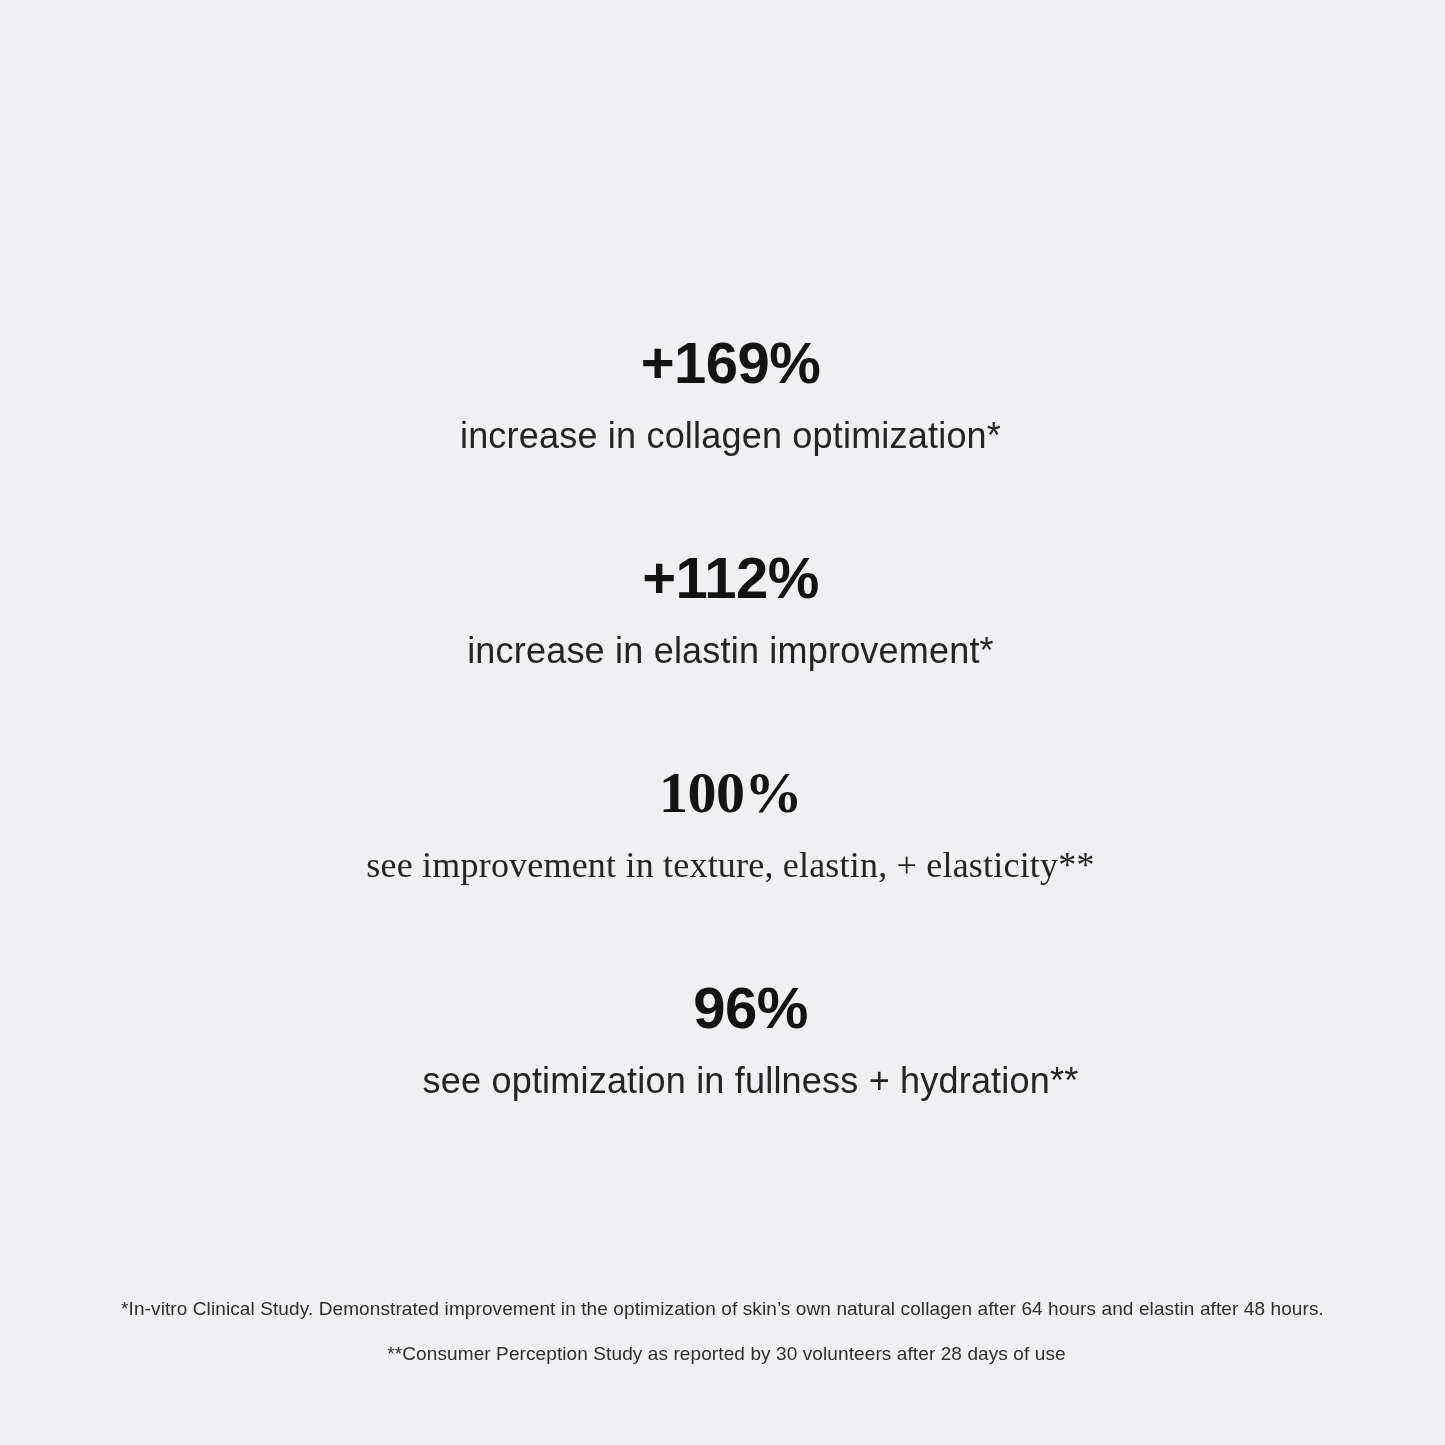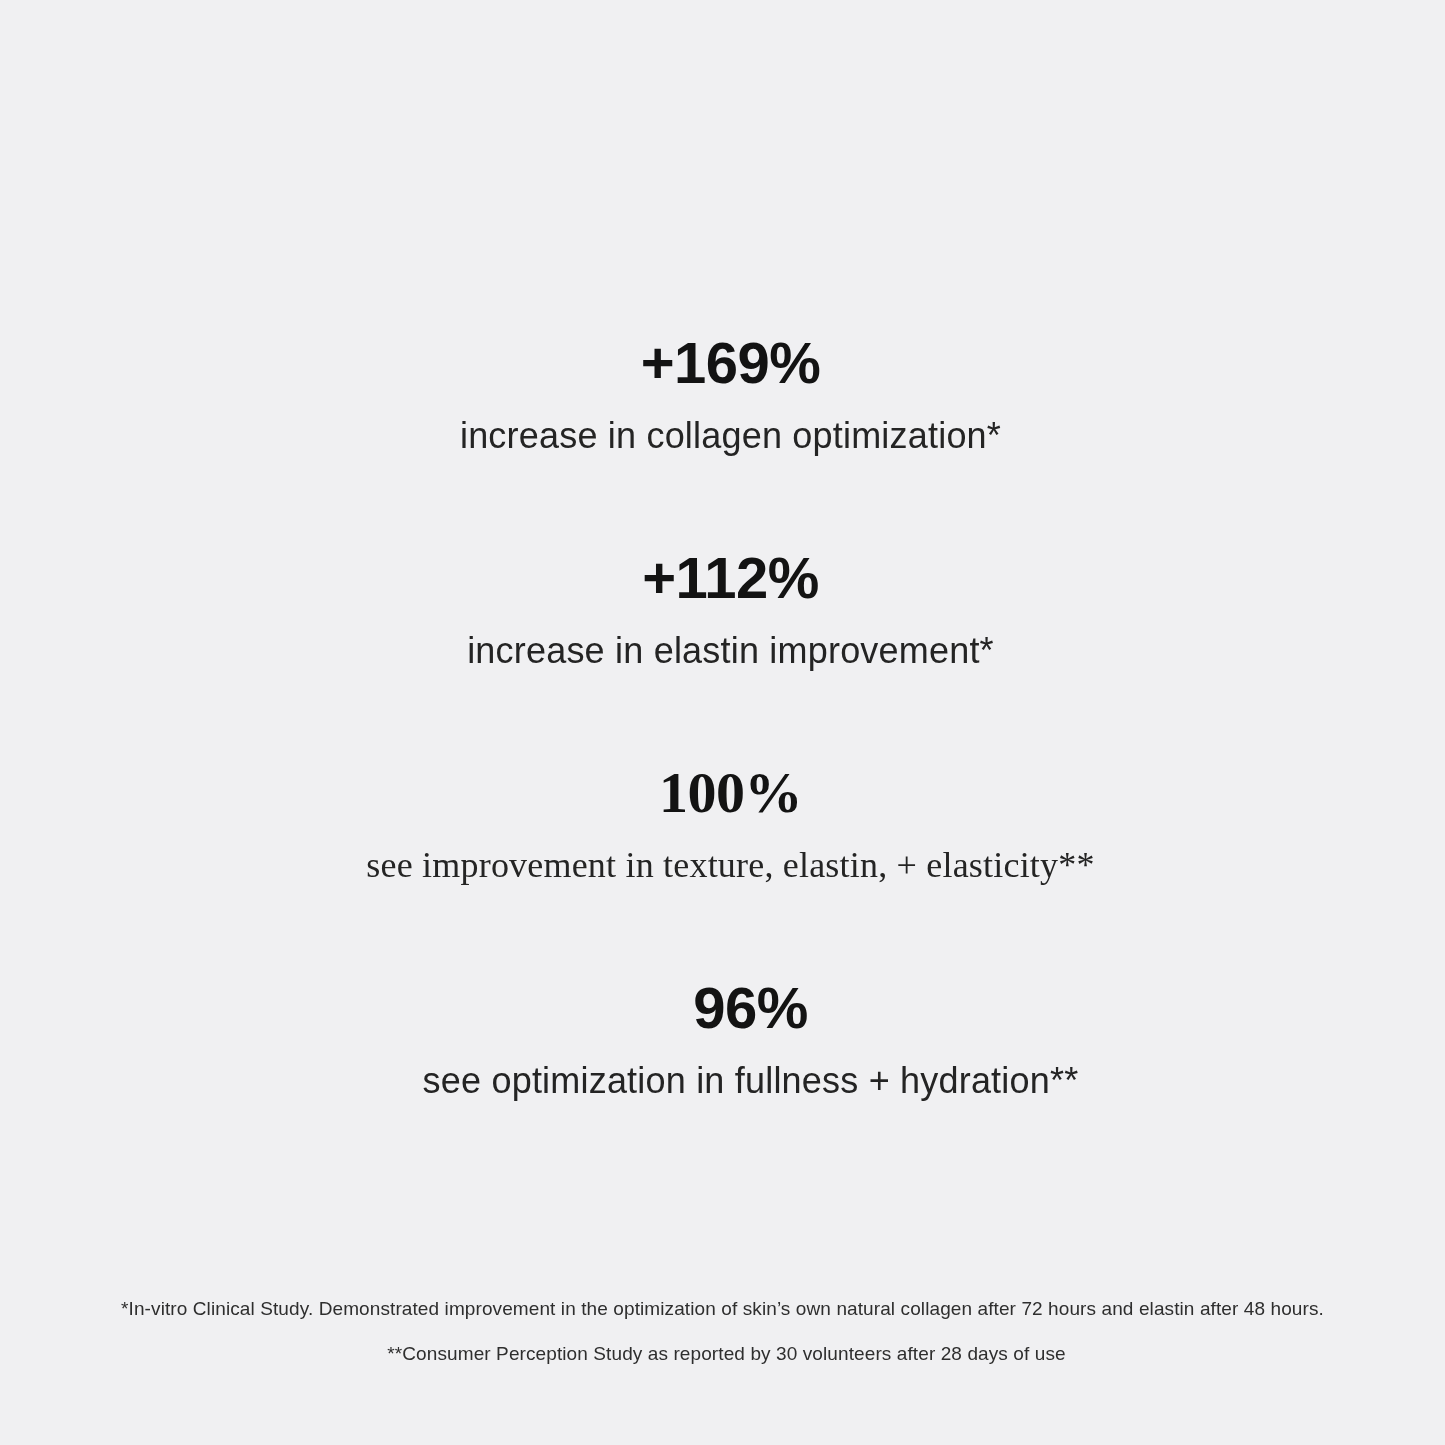--- a/index.html
+++ b/index.html
@@ -77,17 +77,17 @@
     <div class="stat-value">100%</div>
     <div class="stat-caption">see improvement in texture, elastin, + elasticity**</div>
   </div>
 
   <div class="stat stat-4">
     <div class="stat-value">96%</div>
     <div class="stat-caption">see optimization in fullness + hydration**</div>
   </div>
 
   <div class="footnotes">
-    <div class="footnote">*In-vitro Clinical Study. Demonstrated improvement in the optimization of skin’s own natural collagen after 72 hours and elastin after 48 hours.</div>
+    <div class="footnote">*In-vitro Clinical Study. Demonstrated improvement in the optimization of skin’s own natural collagen after 64 hours and elastin after 48 hours.</div>
     <div class="footnote">**Consumer Perception Study as reported by 30 volunteers after 28 days of use</div>
   </div>
 
 </div>
 
 </body></html>

